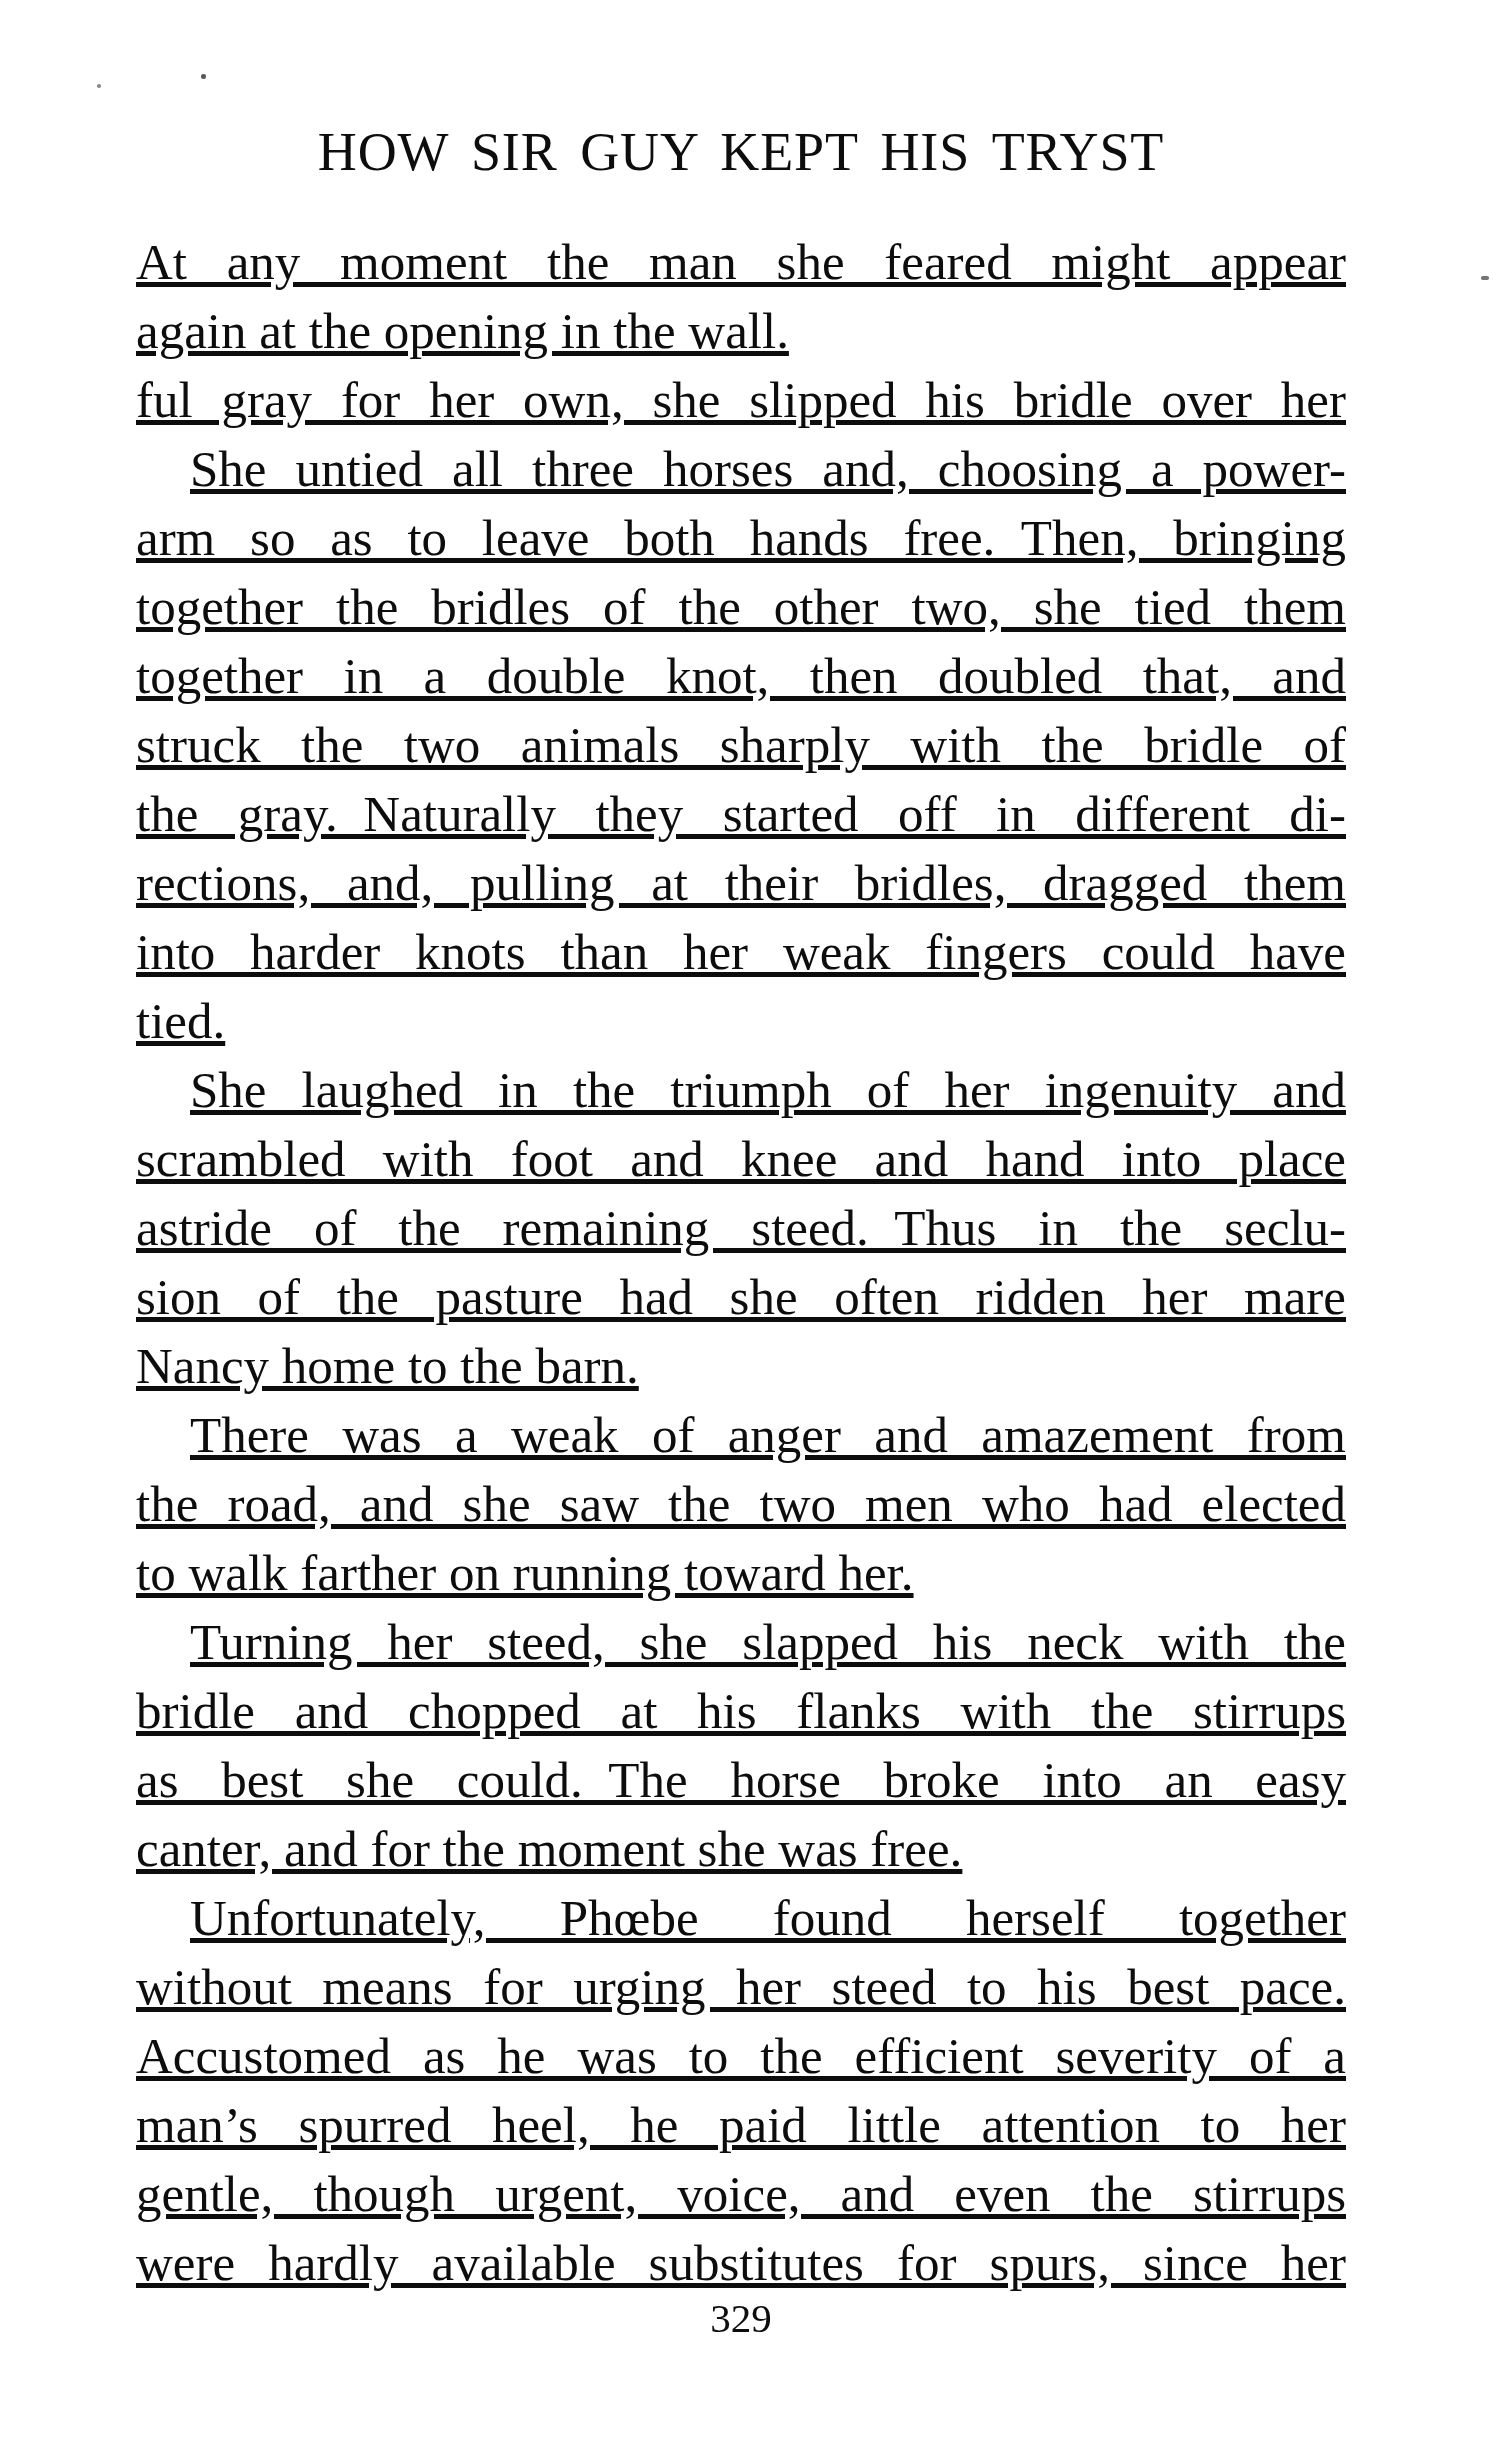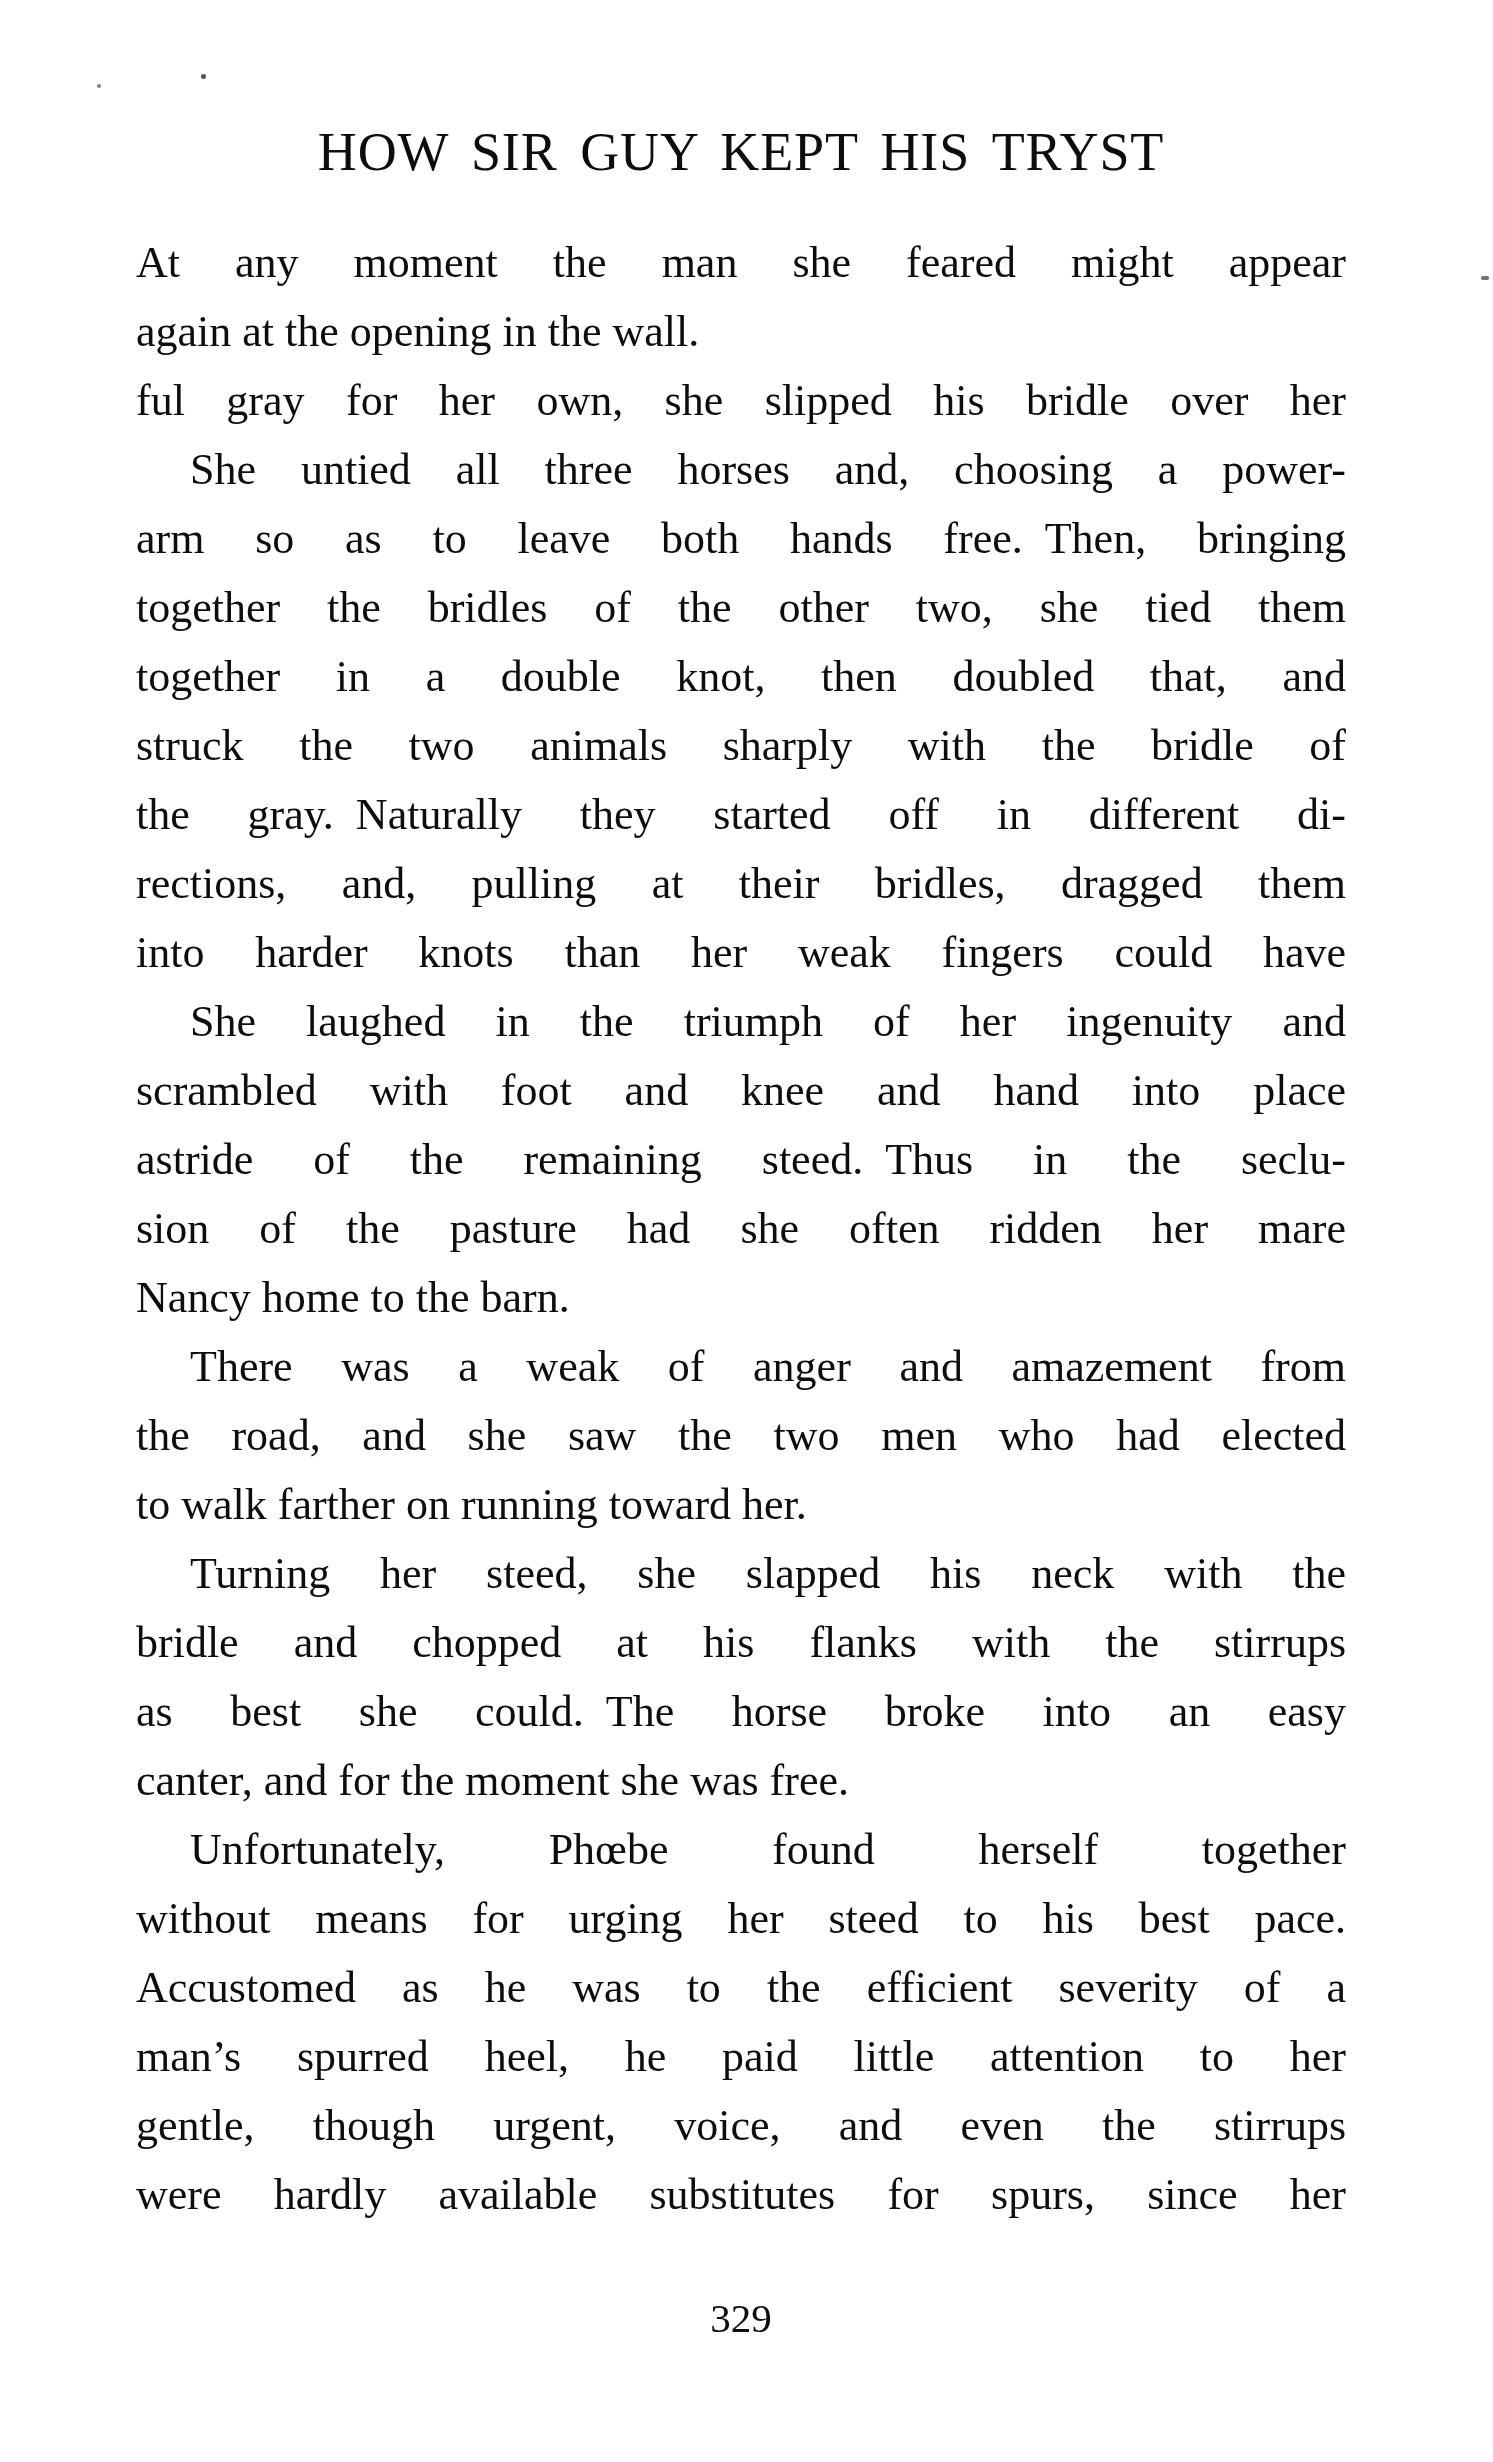--- a/index.html
+++ b/index.html
@@ -27,21 +27,22 @@
     line-height: 63px;
     letter-spacing: 0.9px;
     word-spacing: 8.1px;
     white-space: nowrap;
   }
   .body-text {
     position: absolute;
     top: 228px;
     left: 136px;
     width: 1210px;
-    font-size: 44px;
+    font-size: 51px;
+    text-decoration: underline;
   }
   .ln {
     height: 69px;
     line-height: 69px;
     text-align: justify;
     text-align-last: justify;
   }
   .ln.end {
     text-align: center;
     text-align-last: left;
@@ -83,20 +84,21 @@
     <div class="ln end">again at the opening in the wall.</div>
     <div class="ln">ful gray for her own, she slipped his bridle over her</div>
     <div class="ln ind">She untied all three horses and, choosing a power-</div>
     <div class="ln">arm so as to leave both hands free. Then, bringing</div>
     <div class="ln">together the bridles of the other two, she tied them</div>
     <div class="ln">together in a double knot, then doubled that, and</div>
     <div class="ln">struck the two animals sharply with the bridle of</div>
     <div class="ln">the gray. Naturally they started off in different di-</div>
     <div class="ln">rections, and, pulling at their bridles, dragged them</div>
     <div class="ln">into harder knots than her weak fingers could have</div>
+    <div class="ln end">tied.</div>
     <div class="ln ind">She laughed in the triumph of her ingenuity and</div>
     <div class="ln">scrambled with foot and knee and hand into place</div>
     <div class="ln">astride of the remaining steed. Thus in the seclu-</div>
     <div class="ln">sion of the pasture had she often ridden her mare</div>
     <div class="ln end">Nancy home to the barn.</div>
     <div class="ln ind">There was a weak of anger and amazement from</div>
     <div class="ln">the road, and she saw the two men who had elected</div>
     <div class="ln end">to walk farther on running toward her.</div>
     <div class="ln ind">Turning her steed, she slapped his neck with the</div>
     <div class="ln">bridle and chopped at his flanks with the stirrups</div>

